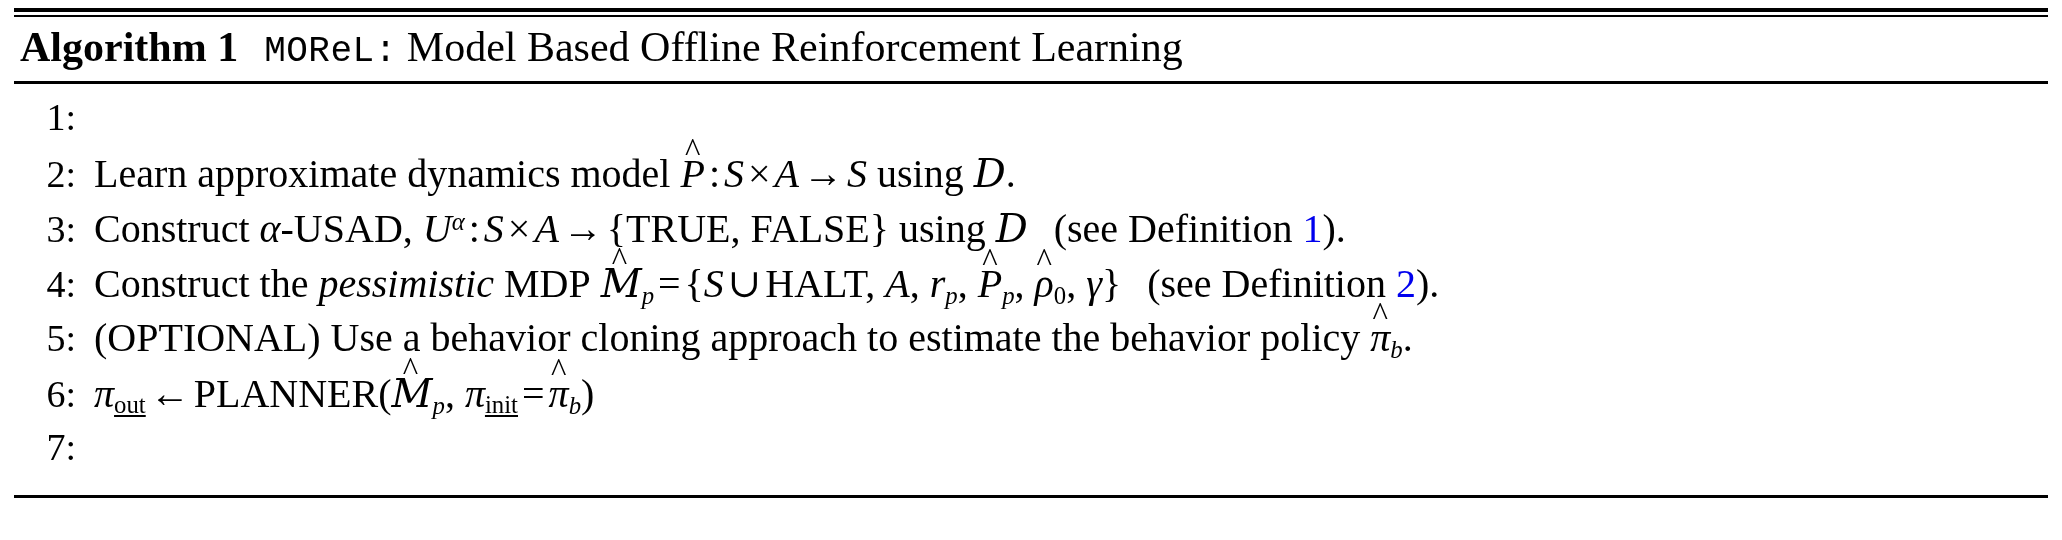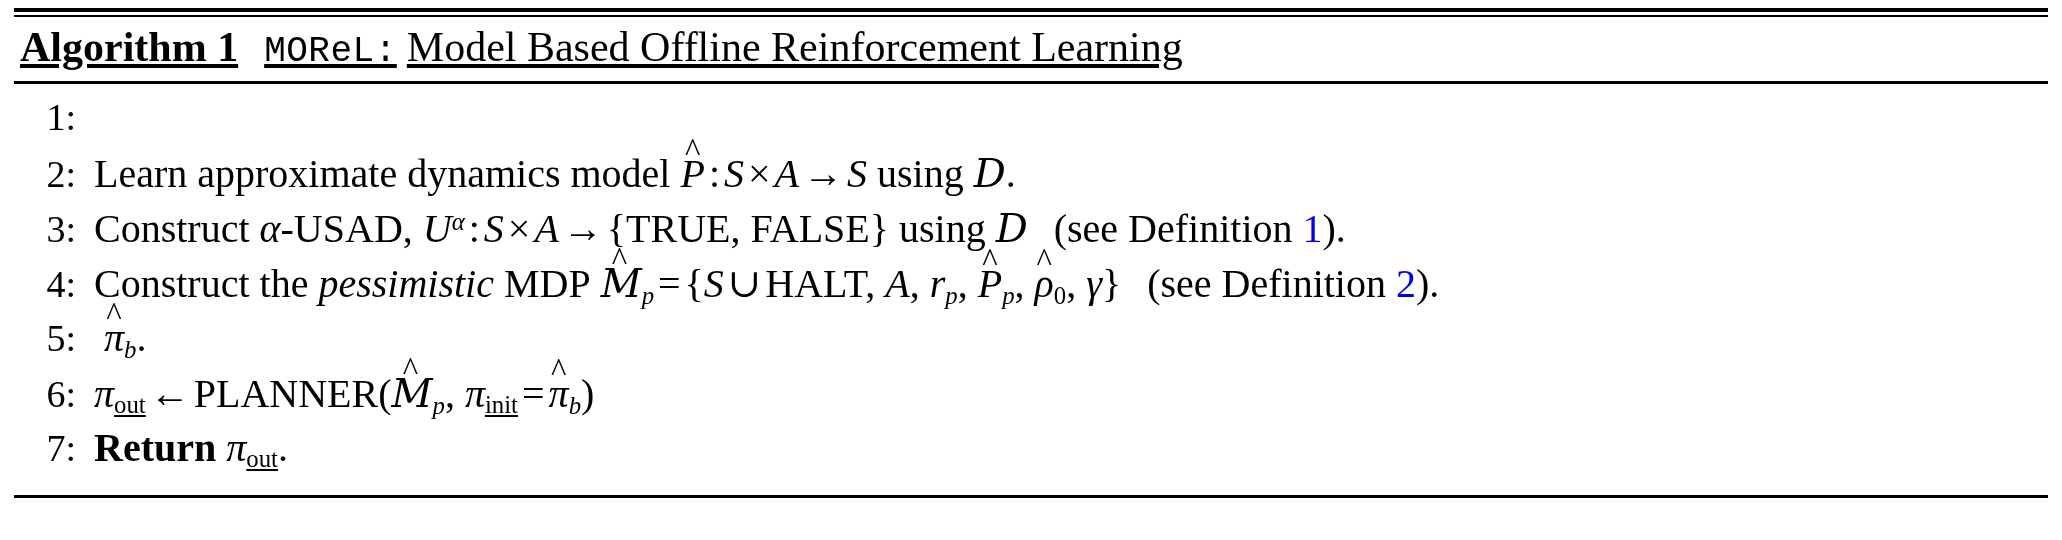--- a/index.html
+++ b/index.html
@@ -40,21 +40,20 @@
     height: 3px;
     background: #000;
   }
 
   
   .alg-title {
     font-size: 42px;
     line-height: 1.0;
     padding: 9px 0 11px 6px;
     white-space: nowrap;
-    text-decoration: underline;
   }
   .alg-title .kw {
     font-weight: bold;
   }
   .alg-title .mono {
     font-family: "Liberation Mono", "DejaVu Sans Mono", monospace;
     font-size: 36px;
     letter-spacing: 0.5px;
   }
   .alg-title .titletext {
@@ -168,29 +167,28 @@
       <span class="line-body"><span>Construct</span><span class="sp"></span><span class="mathit">α</span><span>-USAD,</span><span class="sp"></span><span class="mathit">U</span><sup>α</sup><span class="op">:</span><span class="mathit">S</span><span class="op">×</span><span class="mathit">A</span><span class="op">→</span><span>{</span><span>TRUE</span><span>,</span><span class="sp"></span><span>FALSE</span><span>}</span><span class="sp"></span><span>using</span><span class="sp"></span><span class="cal">D</span><span class="spbig"></span><span>(see Definition</span><span class="sp"></span><span class="ref">1</span><span>).</span></span>
     </div>
 
     <div class="alg-line">
       <span class="line-no">4:</span>
       <span class="line-body"><span>Construct the</span><span class="sp"></span><i class="it">pessimistic</i><span class="sp"></span><span>MDP</span><span class="sp"></span><span class="hat narrow"><span class="acc">^</span><span class="cal">M</span></span><sub>p</sub><span class="op">=</span><span>{</span><span class="mathit">S</span><span class="op">∪</span><span>HALT</span><span>,</span><span class="sp"></span><span class="mathit">A</span><span>,</span><span class="sp"></span><span class="mathit">r</span><sub>p</sub><span>,</span><span class="sp"></span><span class="hat"><span class="acc">^</span><span>P</span></span><sub>p</sub><span>,</span><span class="sp"></span><span class="hat"><span class="acc">^</span><span class="mathit">ρ</span></span><sub class="up">0</sub><span>,</span><span class="sp"></span><span class="mathit">γ</span><span>}</span><span class="spbig"></span><span>(see Definition</span><span class="sp"></span><span class="ref">2</span><span>).</span></span>
     </div>
 
     <div class="alg-line">
       <span class="line-no">5:</span>
-      <span class="line-body"><span class="sp"></span><span class="hat"><span class="acc">^</span><span class="mathit">π</span></span><sub>b</sub><span>.</span></span>
+      <span class="line-body"><span>(OPTIONAL) Use a behavior cloning approach to estimate the behavior policy</span><span class="sp"></span><span class="hat"><span class="acc">^</span><span class="mathit">π</span></span><sub>b</sub><span>.</span></span>
     </div>
 
     <div class="alg-line">
       <span class="line-no">6:</span>
       <span class="line-body"><span class="mathit">π</span><span class="rmsub">out</span><span class="op">←</span><span>PLANNER(</span><span class="hat narrow"><span class="acc">^</span><span class="cal">M</span></span><sub>p</sub><span>,</span><span class="sp"></span><span class="mathit">π</span><span class="rmsub">init</span><span class="op">=</span><span class="hat"><span class="acc">^</span><span class="mathit">π</span></span><sub>b</sub><span>)</span></span>
     </div>
 
     <div class="alg-line">
       <span class="line-no">7:</span>
-      <span class="line-body"><b class="kw">Return</b><span class="sp"></span><span class="mathit">π</span><span class="rmsub">out</span><span>.</span></span>
     </div>
 
   </div>
 
   <div class="rule-bottom"></div>
 </div>
 
 </body></html>

